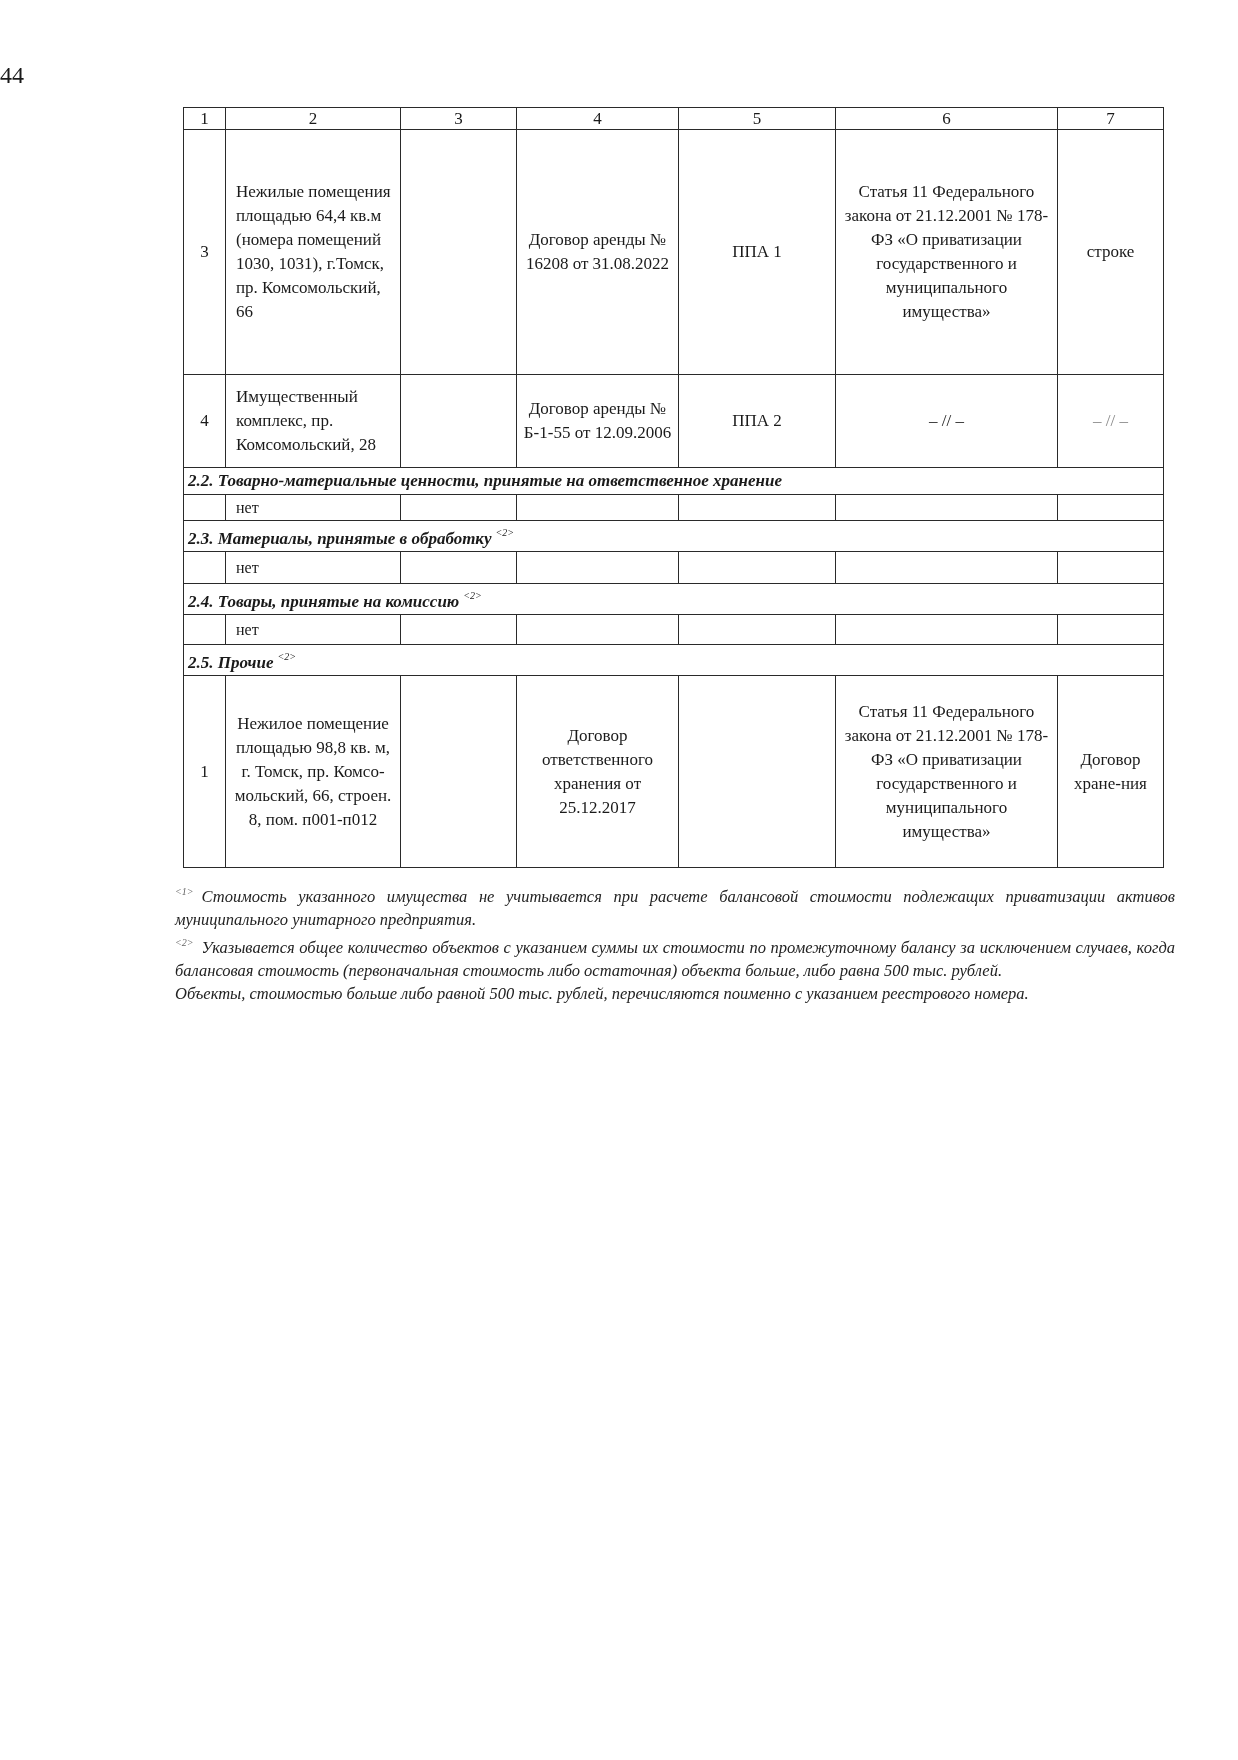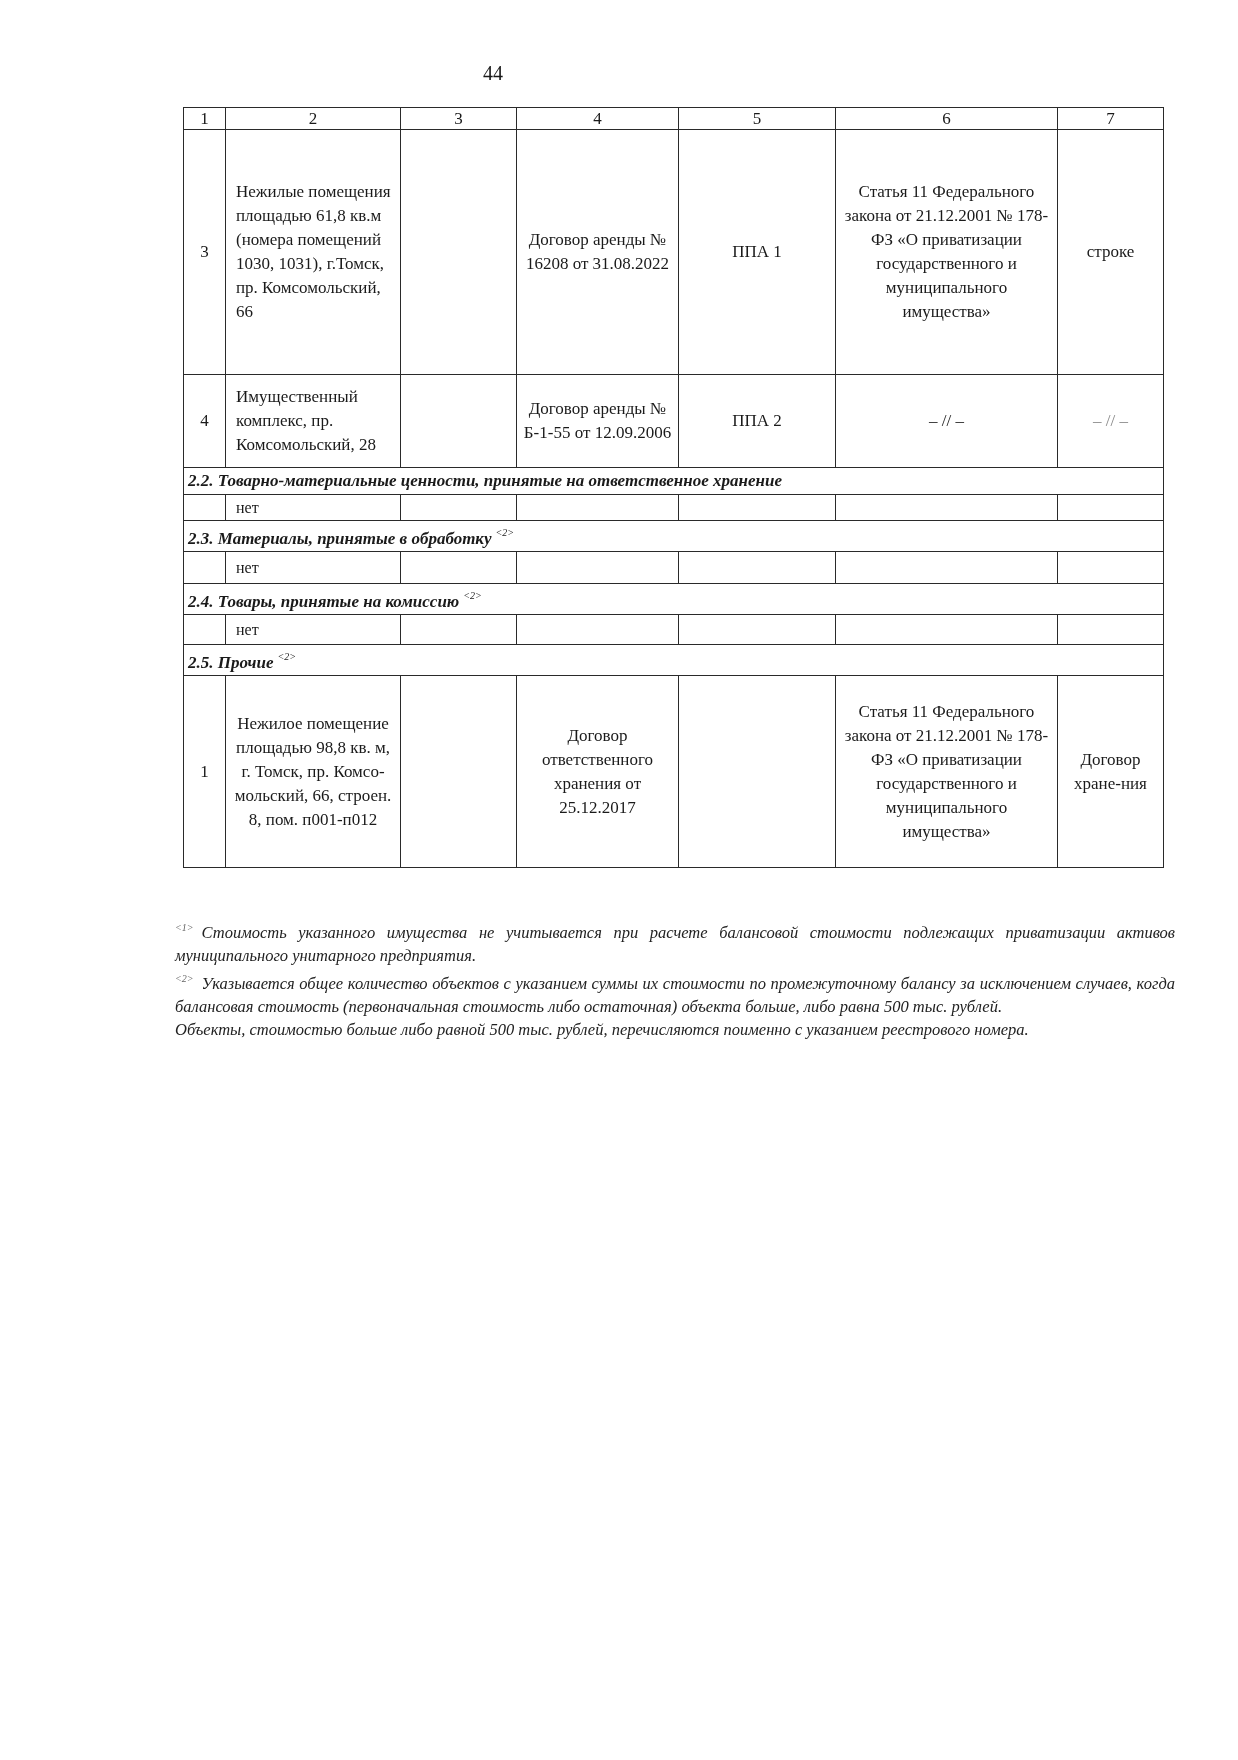--- a/index.html
+++ b/index.html
@@ -6,21 +6,21 @@
   body {
     width: 1238px; height: 1760px;
     background: #ffffff;
     position: relative;
     font-family: "Liberation Serif", serif;
     color: #1a1a1a;
     overflow: hidden;
   }
   .page-number {
     position: absolute; left: 0; width: 986px; top: 62px;
-    text-align: center; font-size: 20px;
+    font-size: 24px;
   }
   table.grid {
     position: absolute; left: 183px; top: 107px;
     width: 980px;
     border-collapse: collapse;
     table-layout: fixed;
     font-size: 17px;
     line-height: 24px;
   }
   table.grid td {
@@ -35,21 +35,21 @@
   table.grid tr.section td {
     text-align: left; font-weight: bold; font-style: italic;
     height: 26px; line-height: 24px; padding-left: 4px; font-size: 17px; margin-top: 46px;
   }
   table.grid tr.empty td { height: 25px; line-height: 22px; font-size: 16px; }
   .sup { font-size: 10px; vertical-align: 8px; font-weight: normal; margin-left: 4px; }
   .faint { color: #888; }
   .footnotes {
     position: absolute; left: 175px; top: 880px; width: 1000px;
     font-style: italic; font-size: 16.5px; line-height: 23px;
-    text-align: justify; color: #222; margin-top: 36px;
+    text-align: justify; color: #222;
   }
   .footnotes p { margin: 0; }
   .fn-mark { font-size: 10px; vertical-align: 7px; color: #666; margin-right: 8px; }
   .rep-mark { margin-right: 10px; }
 </style>
 </head>
 <body>
 
 <div class="page-number">44</div>
 
@@ -70,21 +70,21 @@
     <td>2</td>
     <td>3</td>
     <td>4</td>
     <td>5</td>
     <td>6</td>
     <td>7</td>
   </tr>
 
   <tr style="height:245px">
     <td>3</td>
-    <td class="left">Нежилые помещения площадью 61,8 кв.м (номера помещений 1030, 1031), г.Томск, пр. Комсомольский, 66</td>
+    <td class="left">Нежилые помещения площадью 64,4 кв.м (номера помещений 1030, 1031), г.Томск, пр. Комсомольский, 66</td>
     <td></td>
     <td>Договор аренды № 16208 от 31.08.2022</td>
     <td>ППА 1</td>
     <td>Статья 11 Федерального закона от 21.12.2001 № 178-ФЗ «О приватизации государственного и муниципального имущества»</td>
     <td>строке</td>
   </tr>
 
   <tr style="height:93px">
     <td>4</td>
     <td class="left">Имущественный комплекс, пр. Комсомольский, 28</td>

